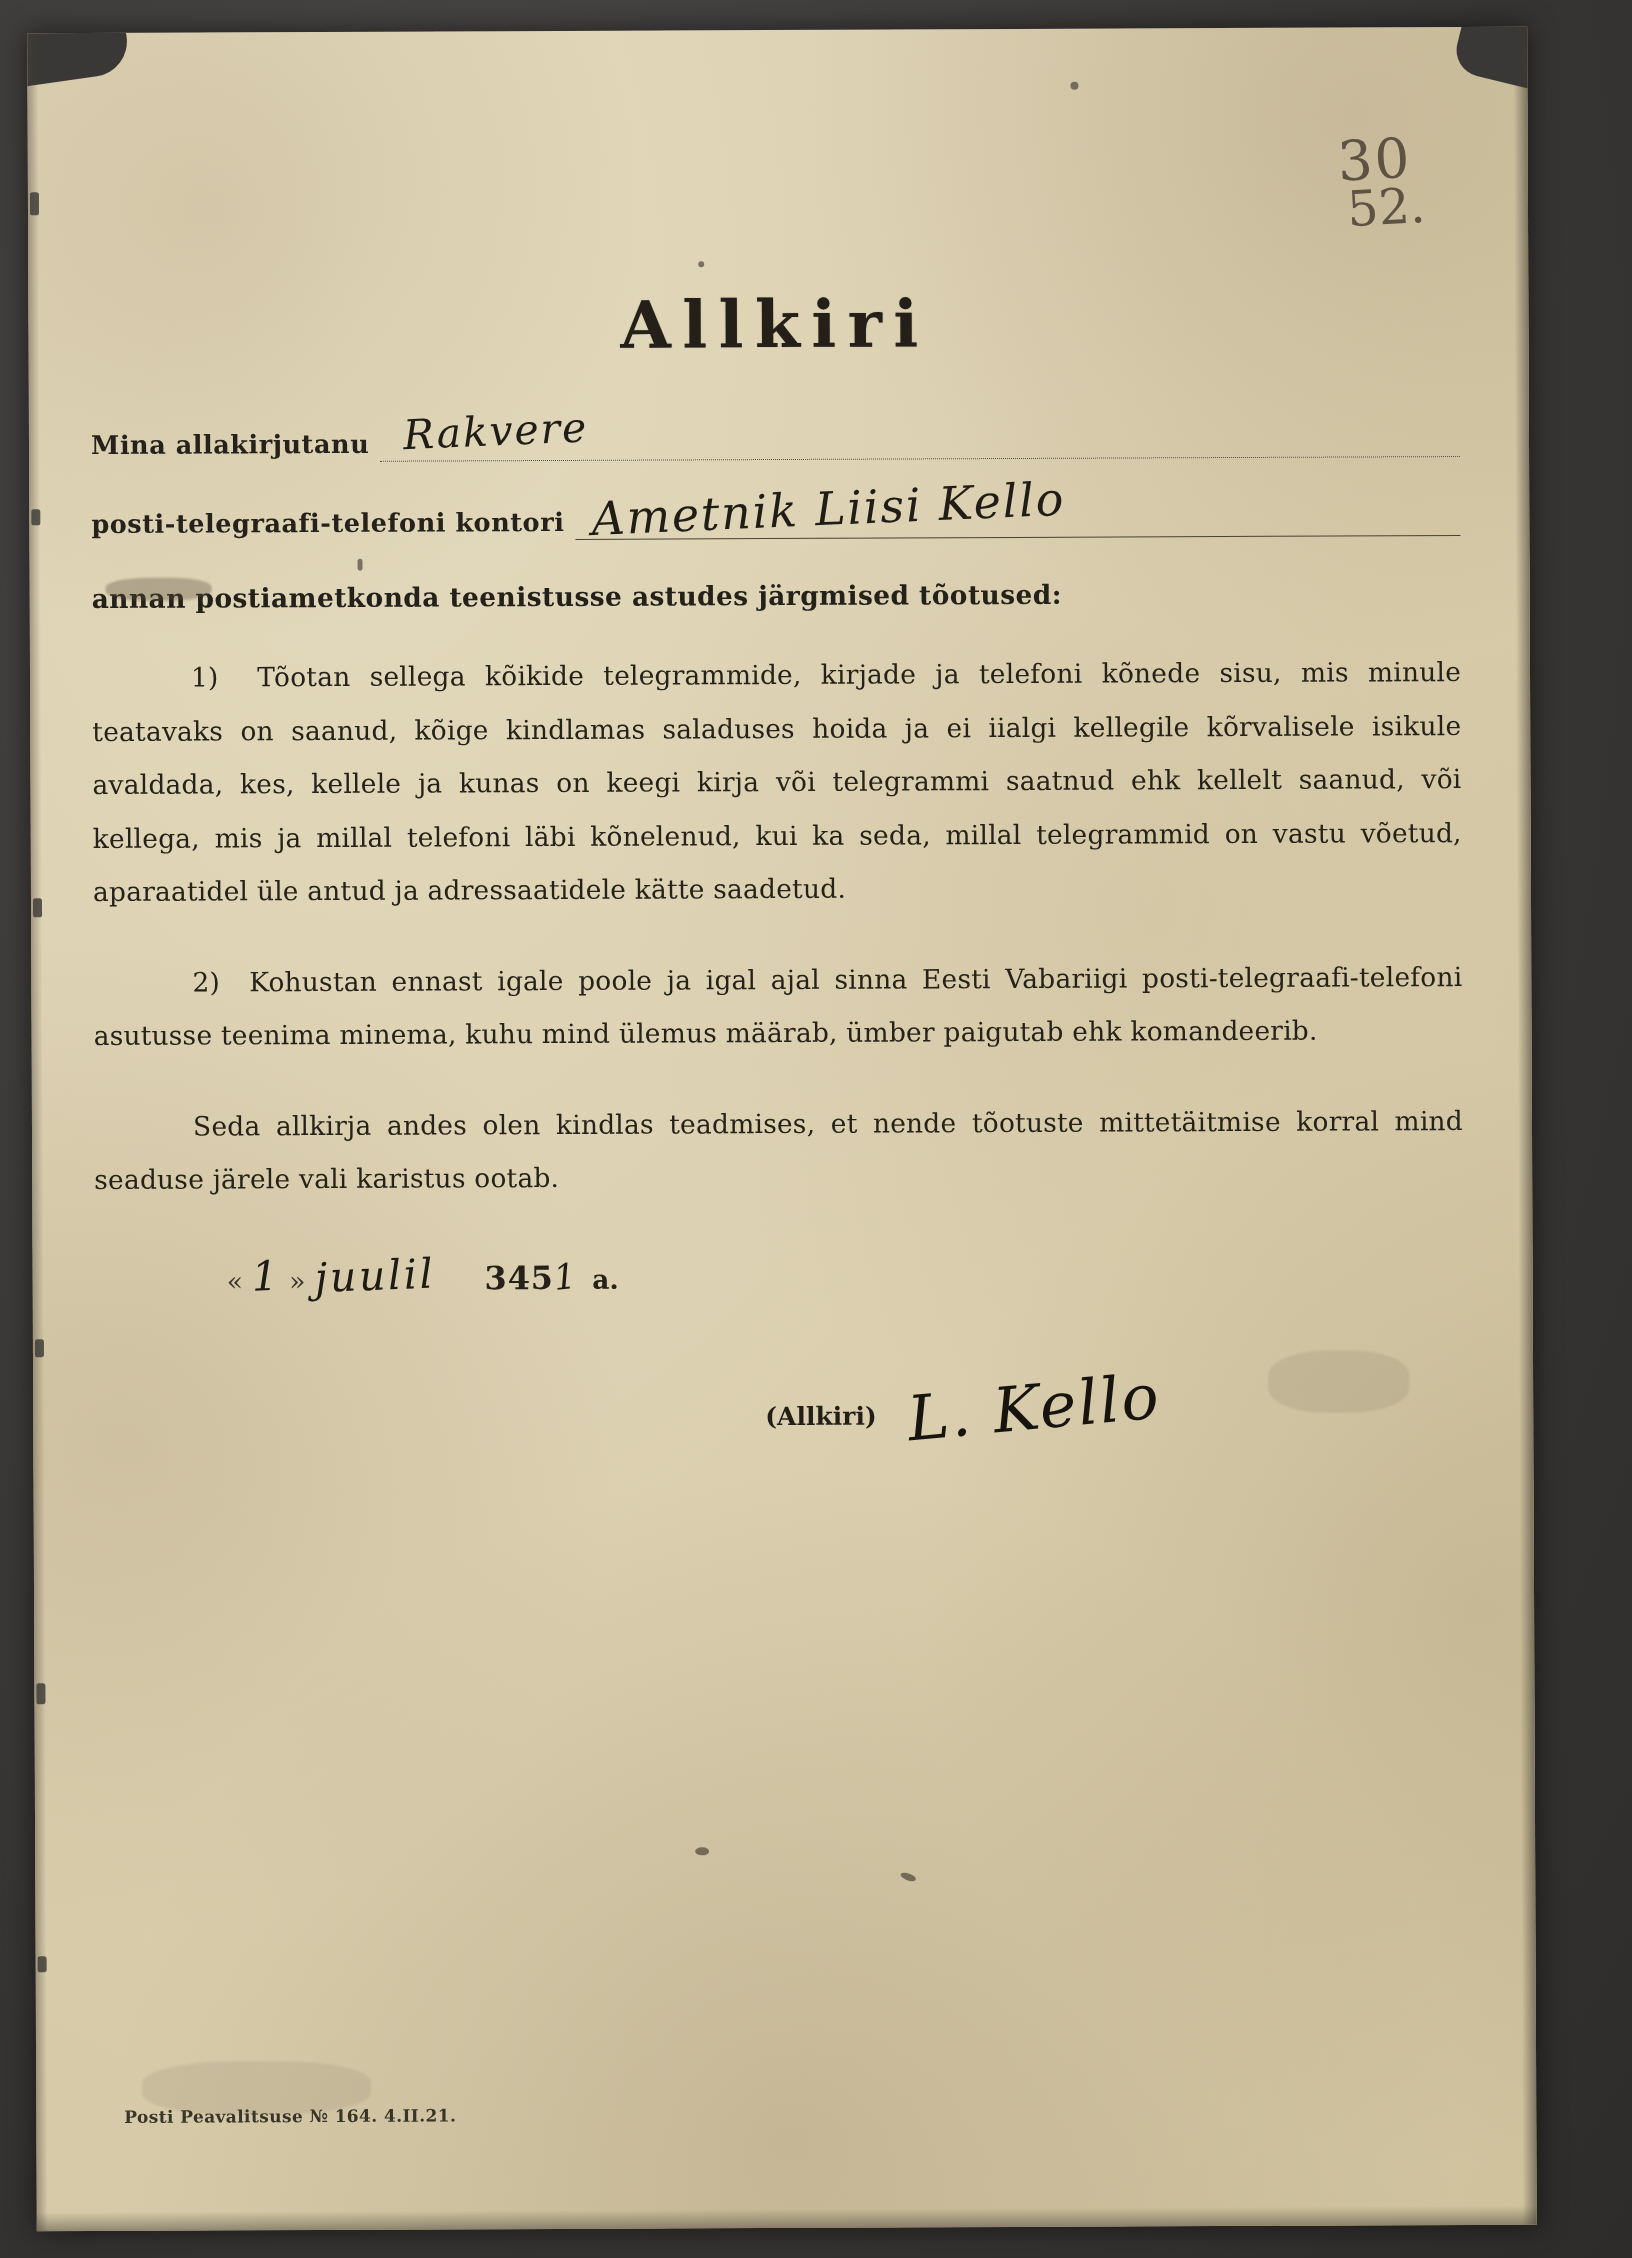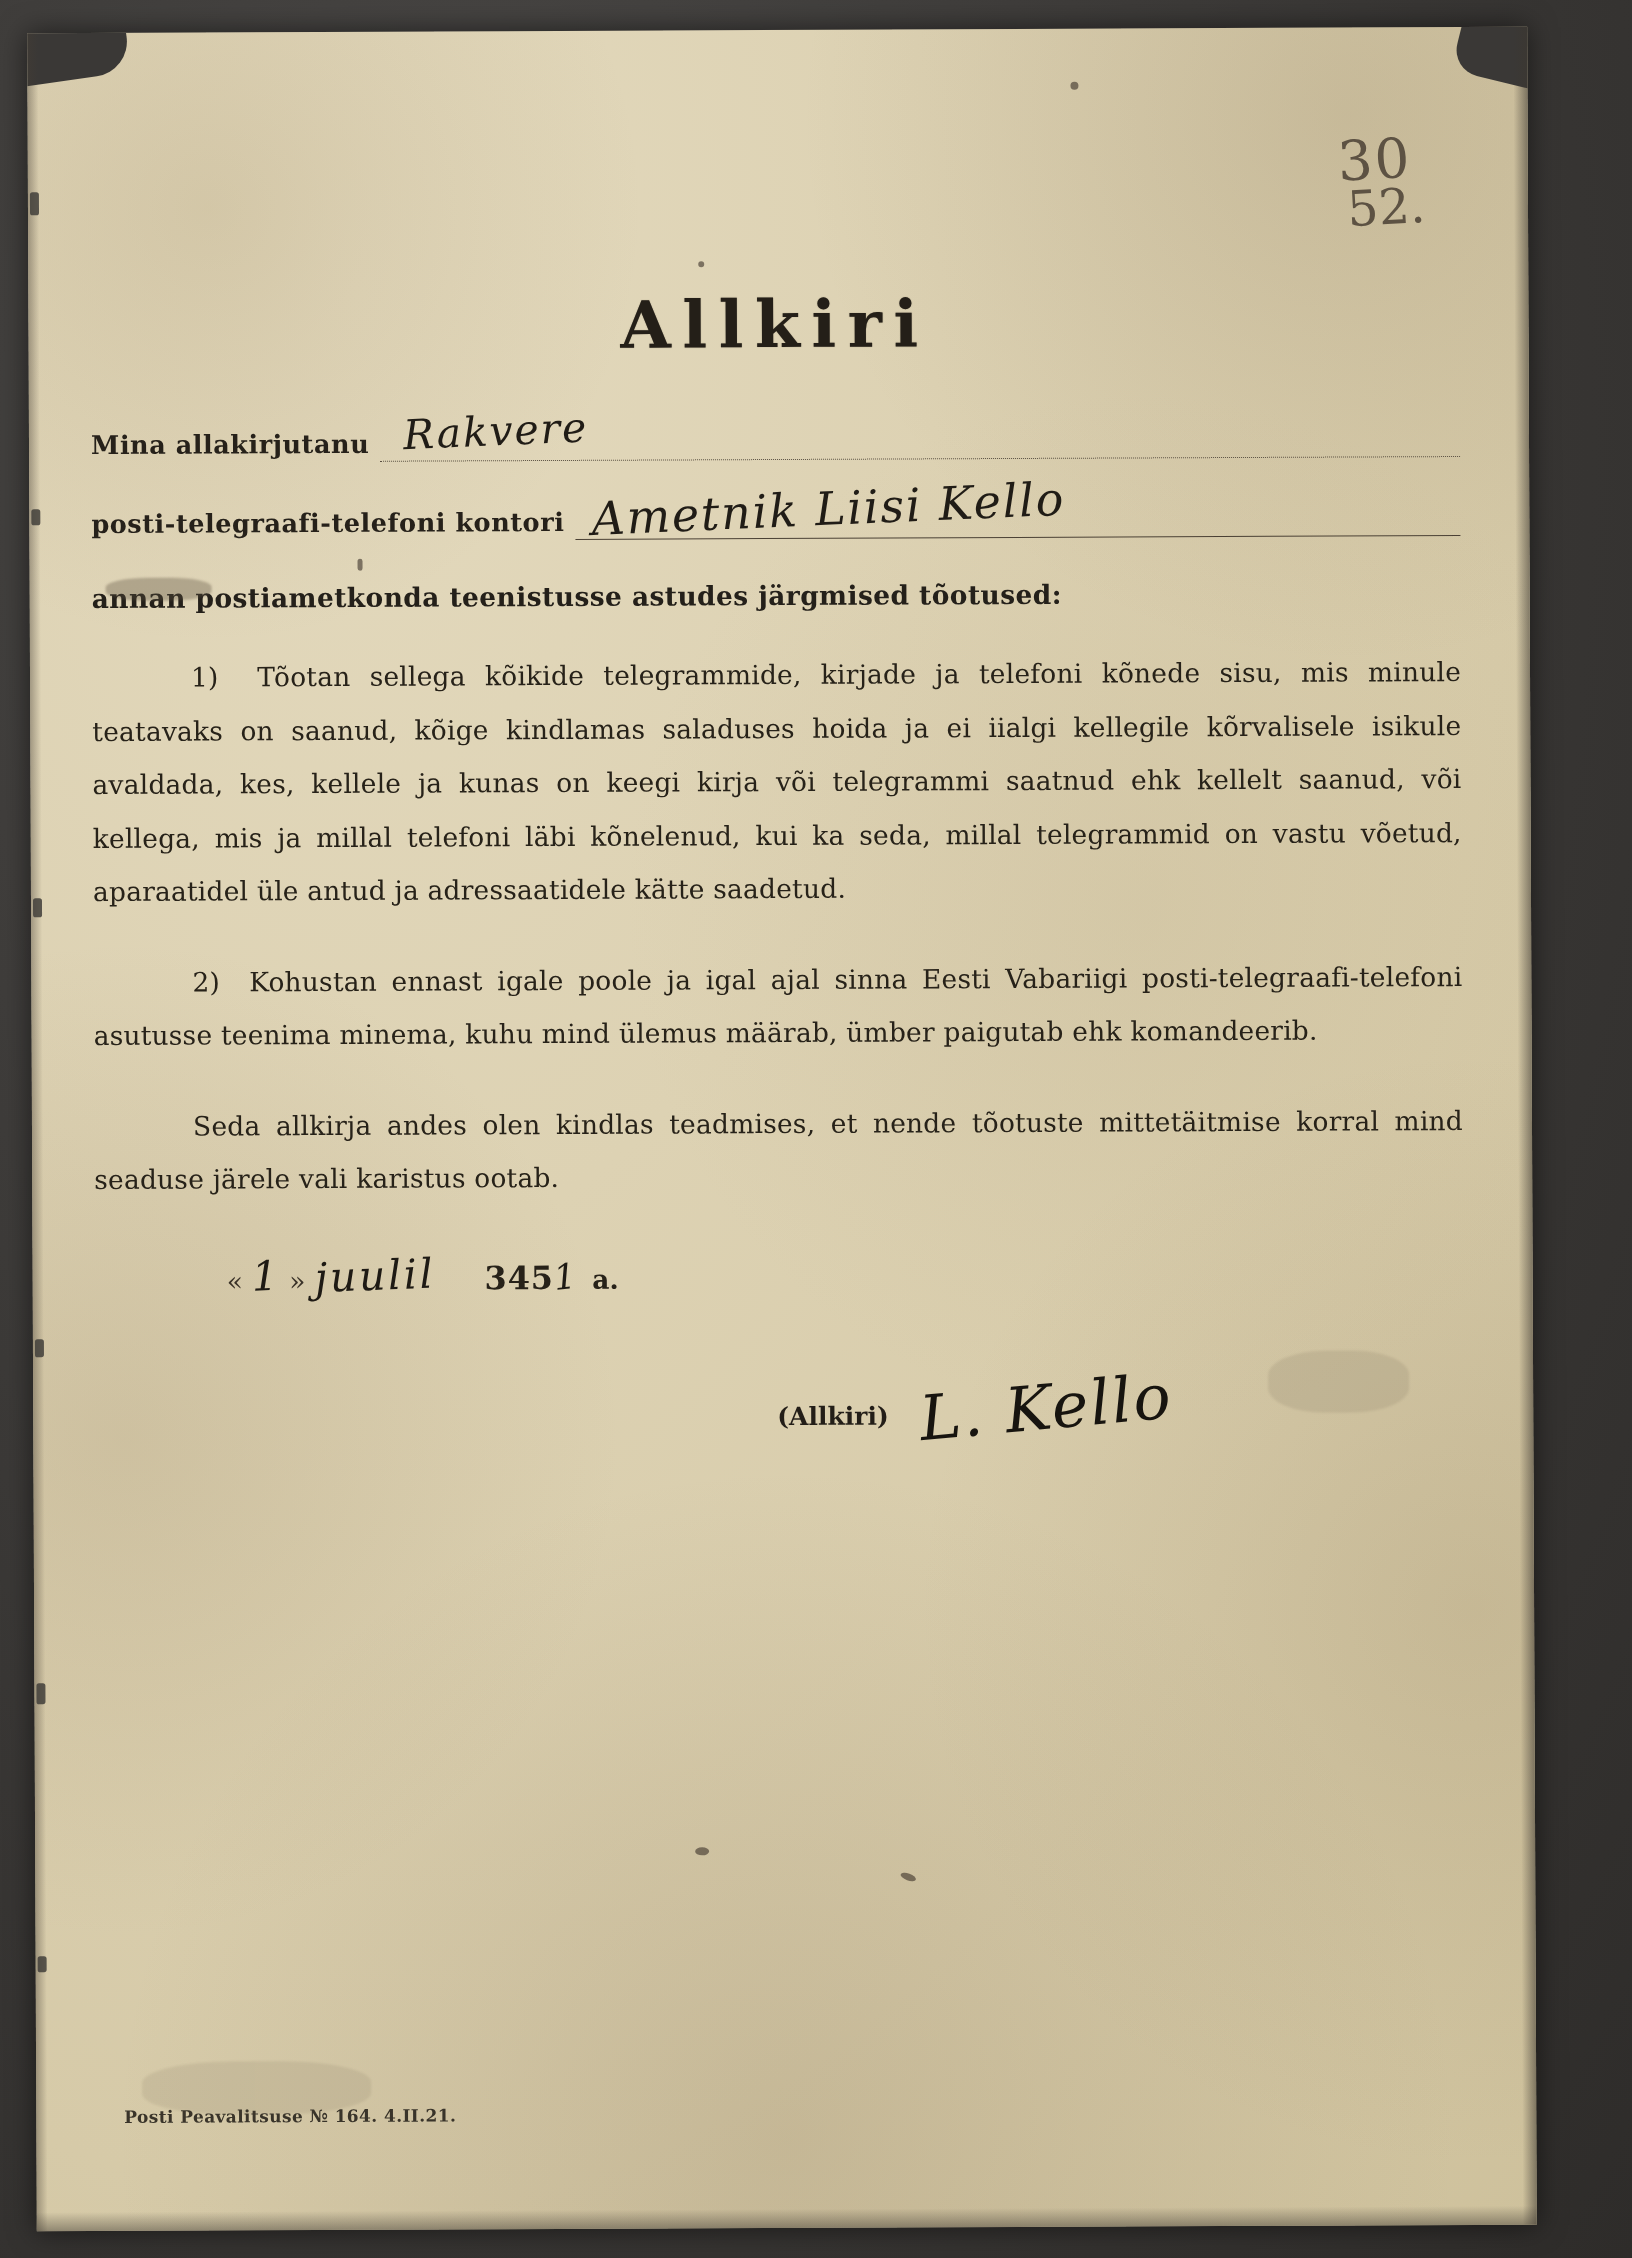--- a/index.html
+++ b/index.html
@@ -227,21 +227,20 @@
     display: flex;
     align-items: flex-end;
     padding-left: 670px;
   }
   .sig-label {
     font-family: "DejaVu Serif", serif;
     font-weight: bold;
     font-size: 25px;
     color: #231e18;
     padding-bottom: 14px;
-    margin-left: 12px;
   }
   .signature {
     font-family: "DejaVu Serif", serif;
     font-style: italic;
     font-size: 62px;
     letter-spacing: 1.8px;
     color: #17140f;
     transform: rotate(-5deg);
     margin-left: 30px;
     white-space: nowrap;

